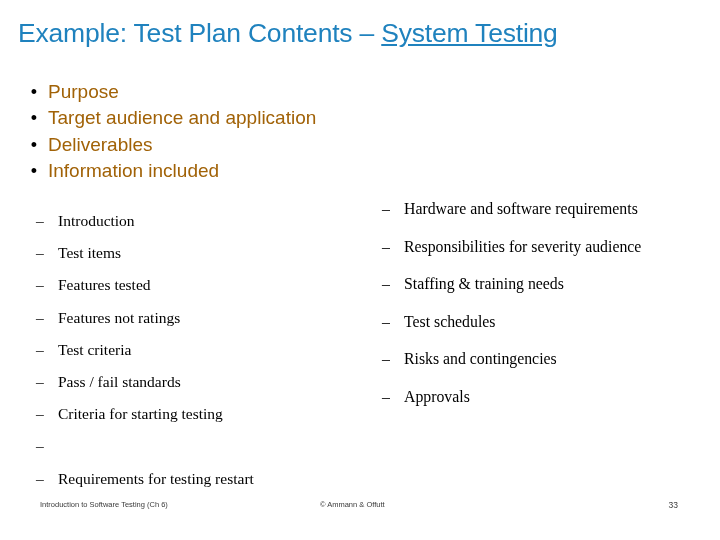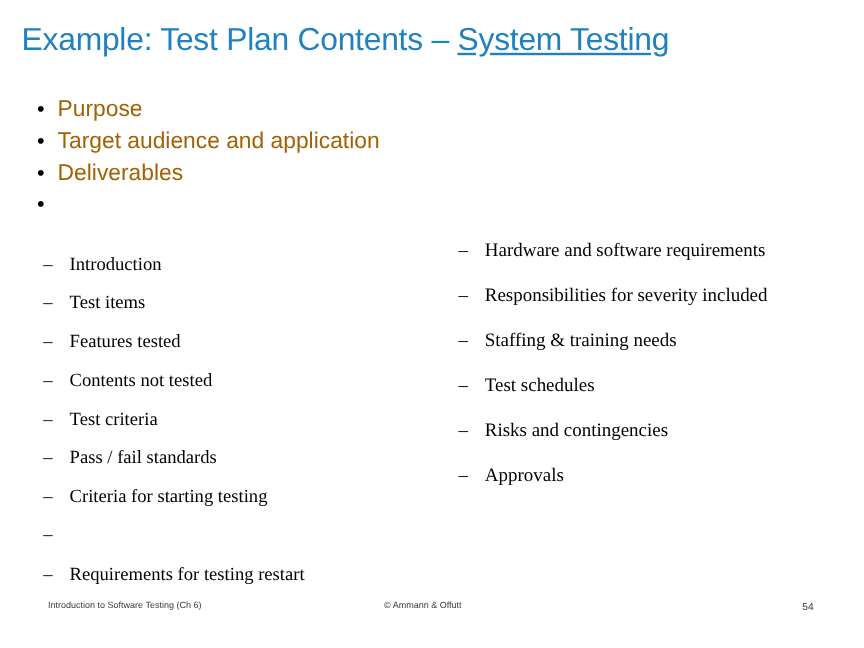--- a/index.html
+++ b/index.html
@@ -147,39 +147,40 @@
     <div class="bullet-row">
       <span class="bullet-mark">•</span>
       <span class="bullet-text">Target audience and application</span>
     </div>
     <div class="bullet-row">
       <span class="bullet-mark">•</span>
       <span class="bullet-text">Deliverables</span>
     </div>
     <div class="bullet-row">
       <span class="bullet-mark">•</span>
+      <span class="bullet-text">Information included</span>
     </div>
   </div>
 
   <div class="sub-col left">
     <div class="sub-row">
       <span class="sub-mark">–</span>
       <span class="sub-text">Introduction</span>
     </div>
     <div class="sub-row">
       <span class="sub-mark">–</span>
       <span class="sub-text">Test items</span>
     </div>
     <div class="sub-row">
       <span class="sub-mark">–</span>
       <span class="sub-text">Features tested</span>
     </div>
     <div class="sub-row">
       <span class="sub-mark">–</span>
-      <span class="sub-text">Contents not tested</span>
+      <span class="sub-text">Features not ratings</span>
     </div>
     <div class="sub-row">
       <span class="sub-mark">–</span>
       <span class="sub-text">Test criteria</span>
     </div>
     <div class="sub-row">
       <span class="sub-mark">–</span>
       <span class="sub-text">Pass / fail standards</span>
     </div>
     <div class="sub-row">
@@ -195,21 +196,21 @@
     </div>
   </div>
 
   <div class="sub-col right">
     <div class="sub-row">
       <span class="sub-mark">–</span>
       <span class="sub-text">Hardware and software requirements</span>
     </div>
     <div class="sub-row">
       <span class="sub-mark">–</span>
-      <span class="sub-text">Responsibilities for severity included</span>
+      <span class="sub-text">Responsibilities for severity audience</span>
     </div>
     <div class="sub-row">
       <span class="sub-mark">–</span>
       <span class="sub-text">Staffing &amp; training needs</span>
     </div>
     <div class="sub-row">
       <span class="sub-mark">–</span>
       <span class="sub-text">Test schedules</span>
     </div>
     <div class="sub-row">
@@ -218,16 +219,16 @@
     </div>
     <div class="sub-row">
       <span class="sub-mark">–</span>
       <span class="sub-text">Approvals</span>
     </div>
   </div>
 
   <div class="footer">
     <span class="footer-left">Introduction to Software Testing (Ch 6)</span>
     <span class="footer-center">© Ammann &amp; Offutt</span>
-    <span class="footer-right">54</span>
+    <span class="footer-right">33</span>
   </div>
 
 </div>
 
 </body></html>

